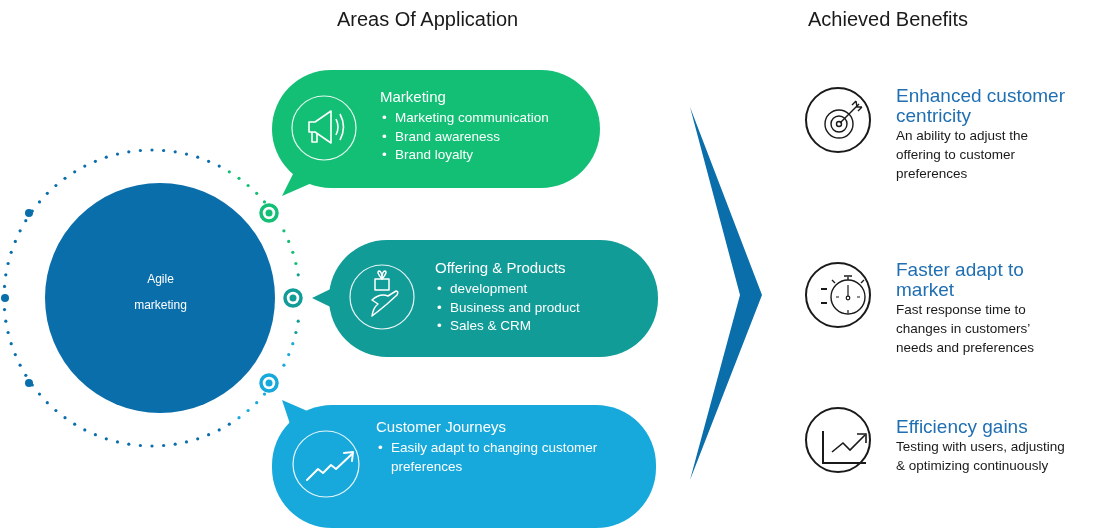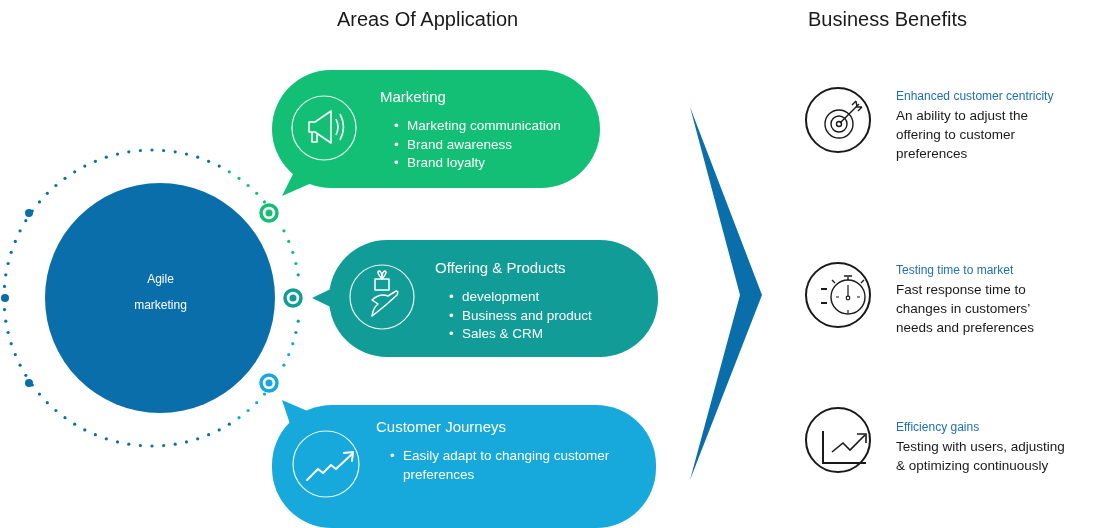--- a/index.html
+++ b/index.html
@@ -7,24 +7,24 @@
          font-family: "Liberation Sans", "DejaVu Sans", sans-serif; }
   .abs { position: absolute; }
   .heading { font-size: 20px; color: #1a1a1a; white-space: nowrap; }
   #h-areas { left: 337px; top: 8px; }
   #h-benefits { left: 808px; top: 8px; }
   svg.bg { position: absolute; left: 0; top: 0; }
   .center-label { left: 48px; width: 225px; top: 266px; text-align: center; color: #fff;
                   font-size: 12px; line-height: 26px; }
   .bubble-text { color: #fff; }
   .bubble-title { font-size: 15px; margin-bottom: 4px; white-space: nowrap; }
-  .bubble-list { margin: 12px; padding: 0; list-style: none; font-size: 13.5px; line-height: 18.5px; }
+  .bubble-list { margin: 0; padding: 0; list-style: none; font-size: 13.5px; line-height: 18.5px; }
   .bubble-list li { position: relative; padding-left: 15px; }
   .bubble-list li::before { content: "•"; position: absolute; left: 2px; top: 0; }
-  .benefit-title { color: #1f6fb2; font-size: 12px; line-height: 20px; }
+  .benefit-title { color: #1f6fb2; font-size: 19px; line-height: 20px; }
   .benefit-desc { color: #1a1a1a; font-size: 13.5px; line-height: 19px; }
 </style>
 </head>
 <body>
 
 <svg class="bg" width="1106" height="528" viewBox="0 0 1106 528">
 
   <g id="ring">
       <circle cx="298.2" cy="321.2" r="1.6" fill="#119c98"></circle>
       <circle cx="295.9" cy="332.5" r="1.6" fill="#119c98"></circle>
@@ -174,21 +174,21 @@
   </g>
   <g fill="none" stroke="#1a1a1a">
     <circle cx="838" cy="440" r="32" stroke-width="2"></circle>
     <path d="M 823 431 L 823 463 L 866 463" stroke-width="2"></path>
     <path d="M 832 452 L 843 443 L 850 450 L 865 435" stroke-width="1.6"></path>
     <path d="M 857 434 L 866 434 L 866 443" stroke-width="1.6"></path>
   </g>
 </svg>
 
 <div id="h-areas" class="abs heading">Areas Of Application</div>
-<div id="h-benefits" class="abs heading">Business Benefits</div>
+<div id="h-benefits" class="abs heading">Achieved Benefits</div>
 
 <div class="abs center-label">
   <div>Agile</div>
   <div>marketing</div>
 </div>
 
 <div class="abs bubble-text" style="left:380px; top:88px; width:210px;">
   <div class="bubble-title">Marketing</div>
   <ul class="bubble-list">
     <li>Marketing communication</li>
@@ -211,19 +211,19 @@
   <ul class="bubble-list">
     <li>Easily adapt to changing customer preferences</li>
   </ul>
 </div>
 
 <div class="abs" style="left:896px; top:86px; width:170px;">
   <div class="benefit-title">Enhanced customer centricity</div>
   <div class="benefit-desc">An ability to adjust the offering to customer preferences</div>
 </div>
 <div class="abs" style="left:896px; top:260px; width:170px;">
-  <div class="benefit-title">Testing time to market</div>
+  <div class="benefit-title">Faster adapt to market</div>
   <div class="benefit-desc">Fast response time to changes in customers’ needs and preferences</div>
 </div>
 <div class="abs" style="left:896px; top:417px; width:170px;">
   <div class="benefit-title">Efficiency gains</div>
   <div class="benefit-desc">Testing with users, adjusting &amp; optimizing continuously</div>
 </div>
 
 </body></html>

